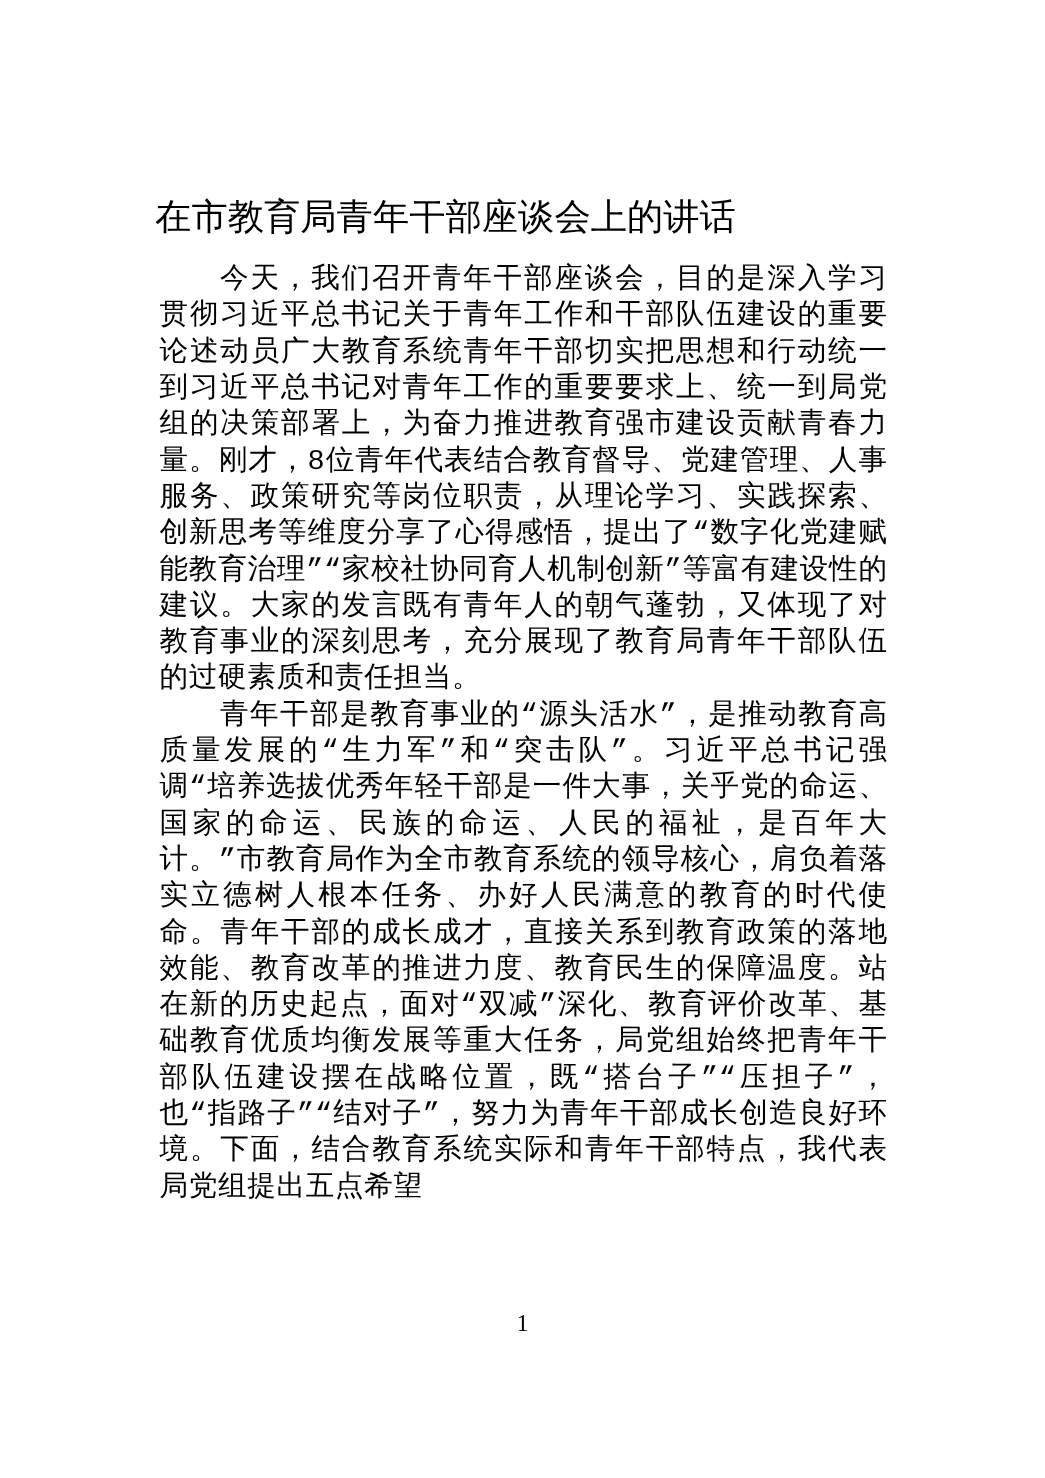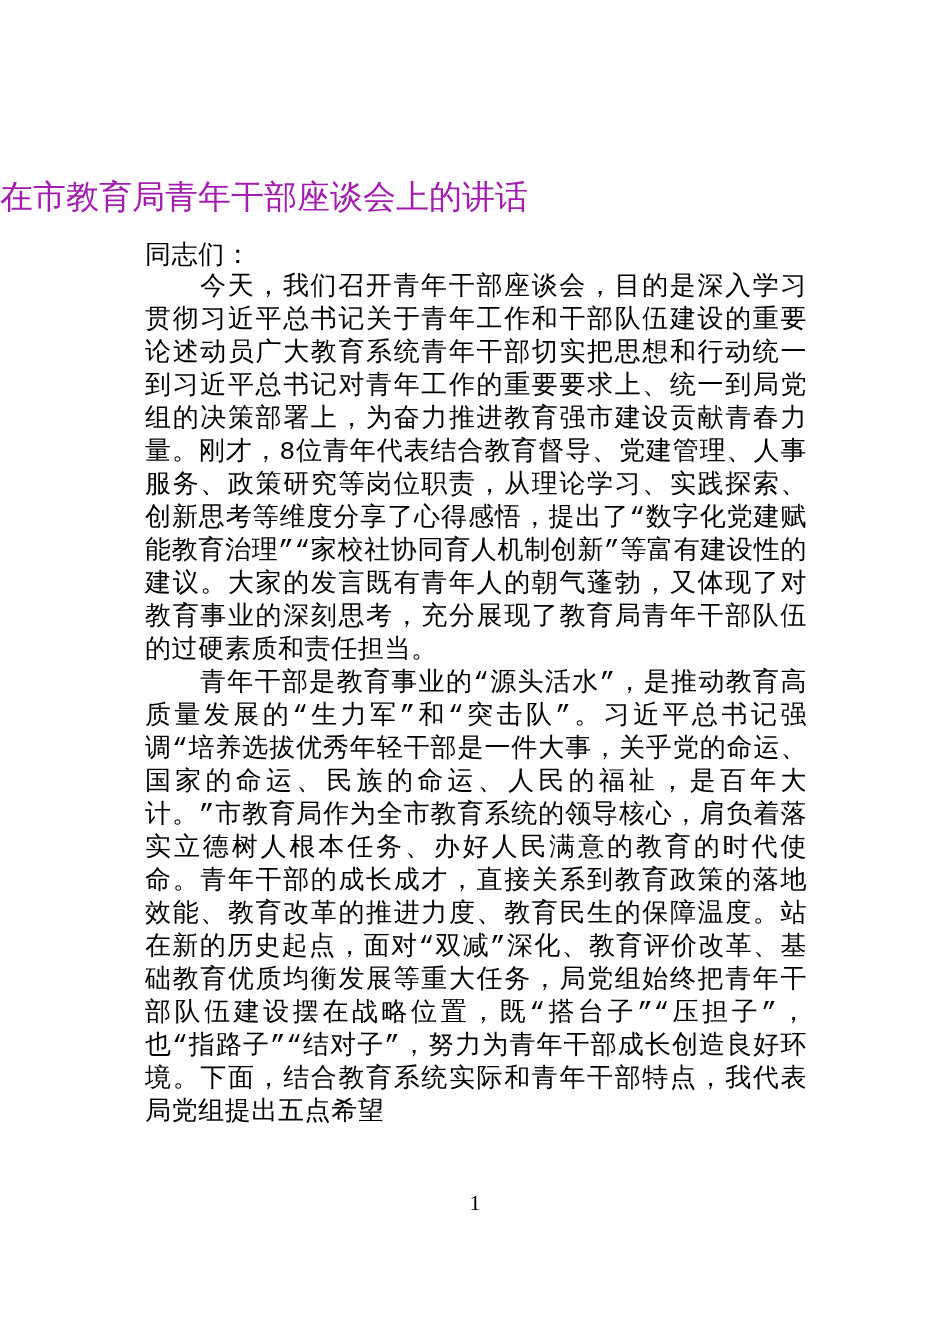--- a/index.html
+++ b/index.html
@@ -1,39 +1,38 @@
 <!DOCTYPE html>
 <html><head>
   <meta charset="utf-8">
   <style>
     html, body { margin: 0; padding: 0; background: #ffffff; }
     body { width: 950px; height: 1344px; position: relative; overflow: hidden; }
     .page { position: absolute; left: 0; top: 0; width: 950px; height: 1344px; background: #fff; }
     .title {
-      position: absolute; left: 0; top: 172px; width: 810px; text-align: left;
+      position: absolute; left: 0; top: 172px; width: 810px; text-align: center;
       font-family: "DejaVu Sans", sans-serif; font-size: 33px; line-height: 50px;
-      color: #a21caf; letter-spacing: 0px;
+      color: #000000; letter-spacing: 0px;
     }
     .body {
       position: absolute; left: 145px; top: 238px; width: 662px;
       font-family: "DejaVu Sans", sans-serif; font-size: 26px; line-height: 33px;
       color: #000; text-align: justify; text-justify: inter-character;
       letter-spacing: 0.6px;
     }
     .body p { margin: 0; }
     .body p.indent { text-indent: 55px; font-family: Liberation Mono, monospace; }
     .pagenum {
       position: absolute; left: 0; top: 1188px; width: 950px; text-align: center;
       font-family: "Liberation Serif", serif; font-size: 22px; line-height: 30px; color: #000;
     }
   </style>
 </head>
 <body>
 
 <div class="page">
   <div class="title">在市教育局青年干部座谈会上的讲话</div>
   <div class="body">
-    <p>同志们：</p>
     <p class="indent">今天，我们召开青年干部座谈会，目的是深入学习贯彻习近平总书记关于青年工作和干部队伍建设的重要论述动员广大教育系统青年干部切实把思想和行动统一到习近平总书记对青年工作的重要要求上、统一到局党组的决策部署上，为奋力推进教育强市建设贡献青春力量。刚才，8位青年代表结合教育督导、党建管理、人事服务、政策研究等岗位职责，从理论学习、实践探索、创新思考等维度分享了心得感悟，提出了“数字化党建赋能教育治理”“家校社协同育人机制创新”等富有建设性的建议。大家的发言既有青年人的朝气蓬勃，又体现了对教育事业的深刻思考，充分展现了教育局青年干部队伍的过硬素质和责任担当。</p>
     <p class="indent">青年干部是教育事业的“源头活水”，是推动教育高质量发展的“生力军”和“突击队”。习近平总书记强调“培养选拔优秀年轻干部是一件大事，关乎党的命运、国家的命运、民族的命运、人民的福祉，是百年大计。”市教育局作为全市教育系统的领导核心，肩负着落实立德树人根本任务、办好人民满意的教育的时代使命。青年干部的成长成才，直接关系到教育政策的落地效能、教育改革的推进力度、教育民生的保障温度。站在新的历史起点，面对“双减”深化、教育评价改革、基础教育优质均衡发展等重大任务，局党组始终把青年干部队伍建设摆在战略位置，既“搭台子”“压担子”，也“指路子”“结对子”，努力为青年干部成长创造良好环境。下面，结合教育系统实际和青年干部特点，我代表局党组提出五点希望</p>
   </div>
   <div class="pagenum">1</div>
 </div>
 
 </body></html>

